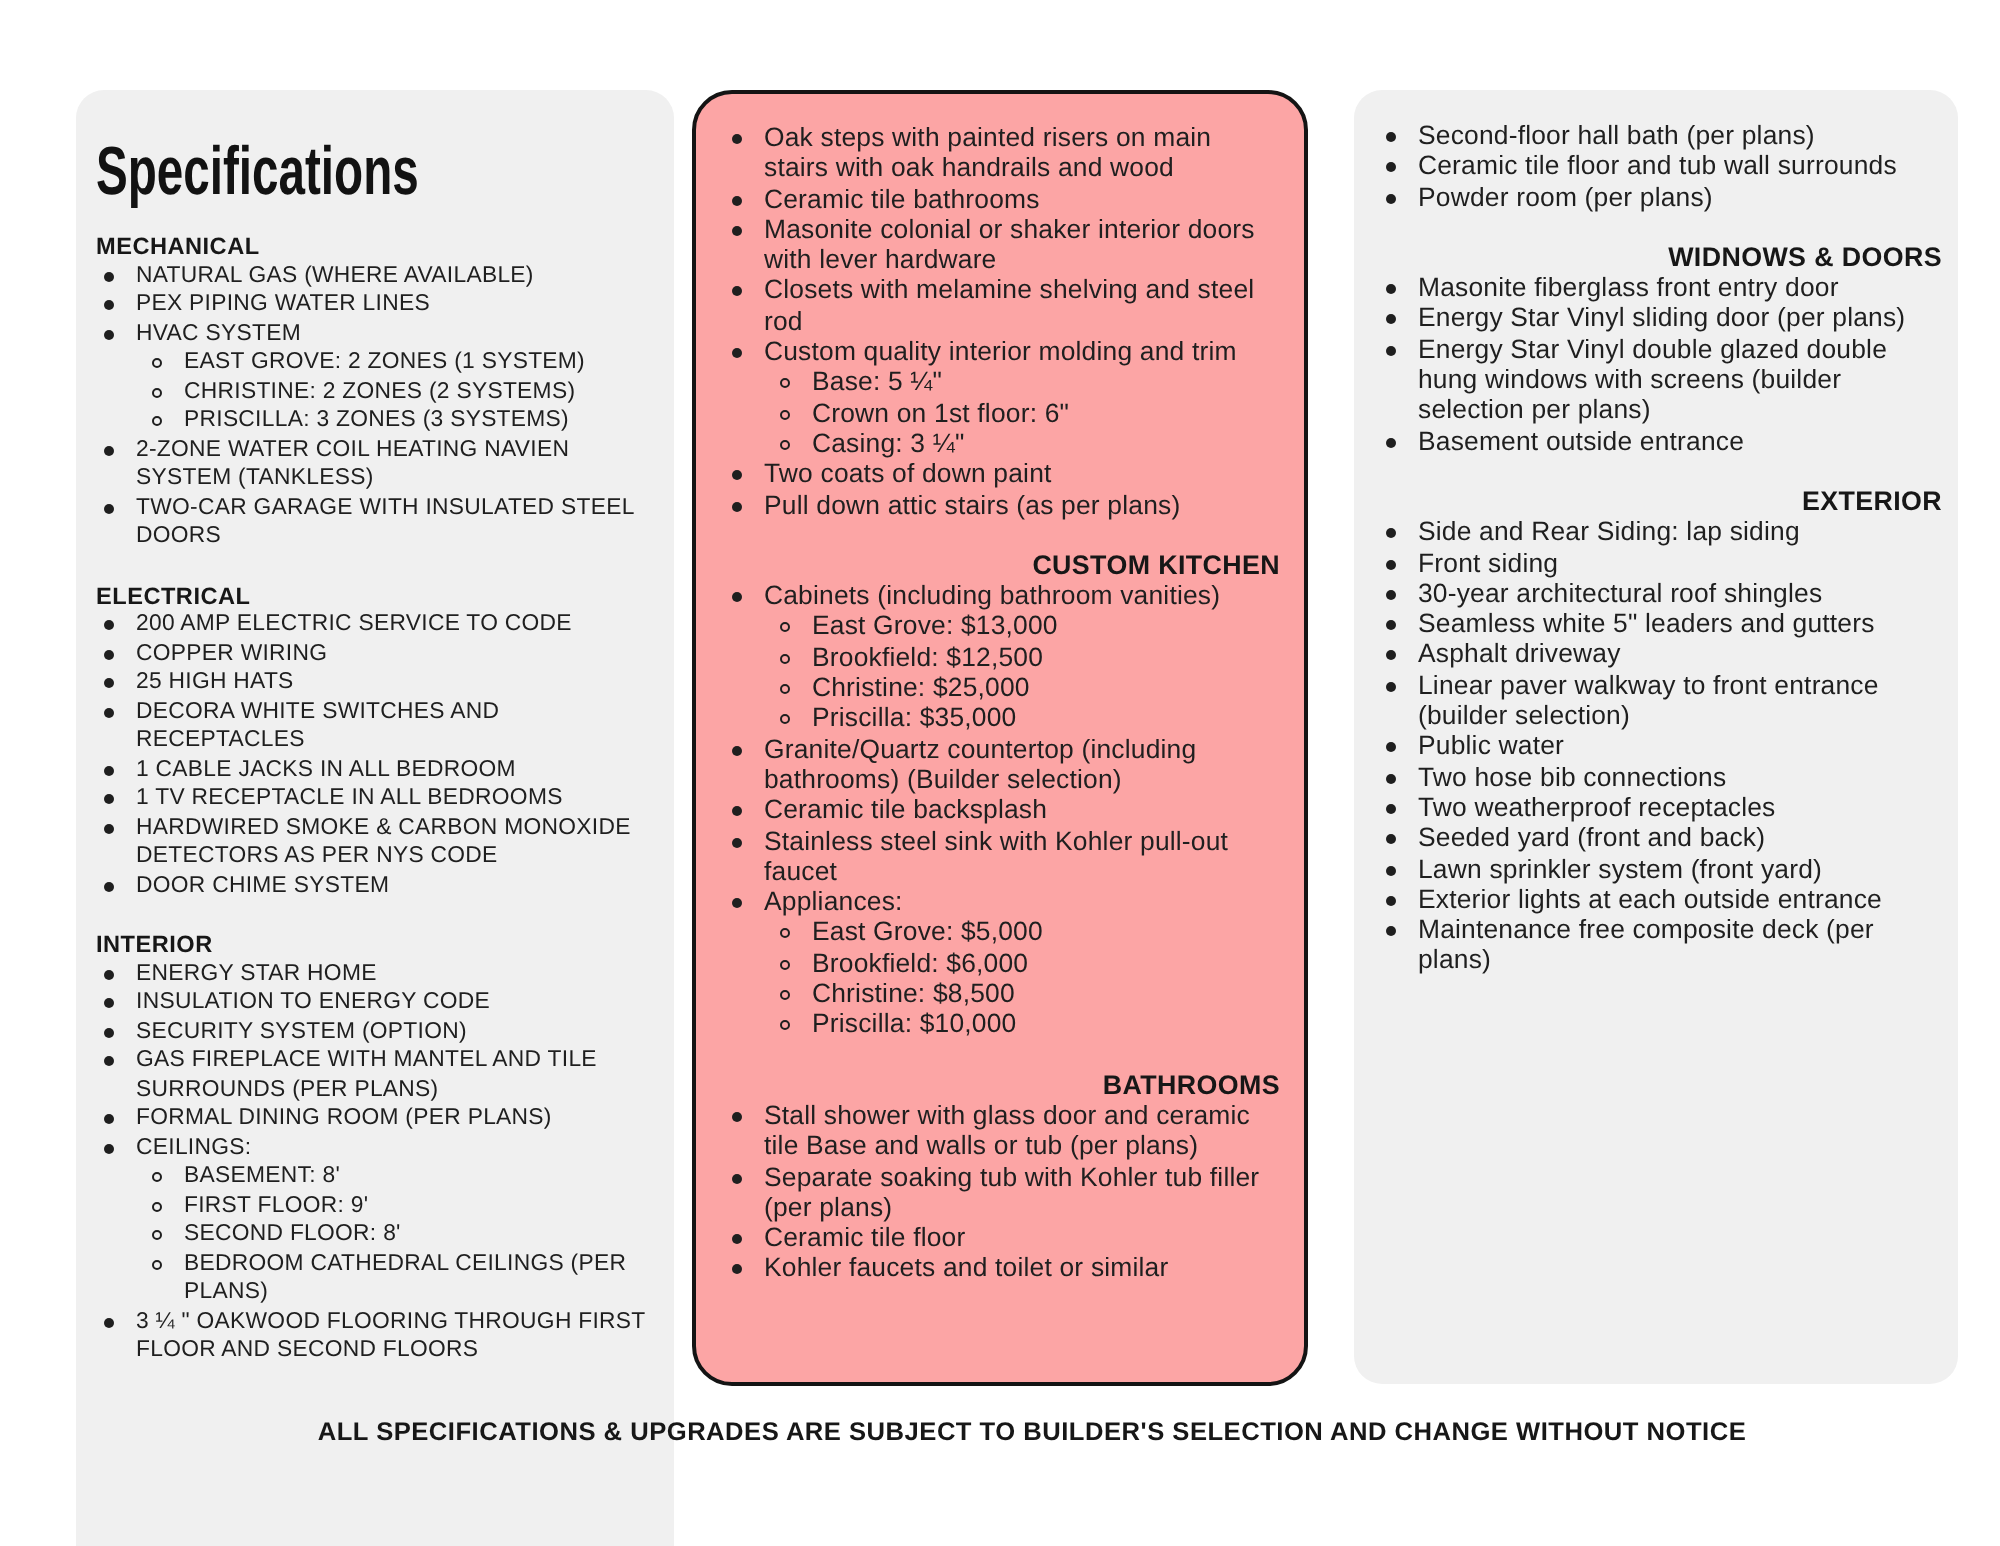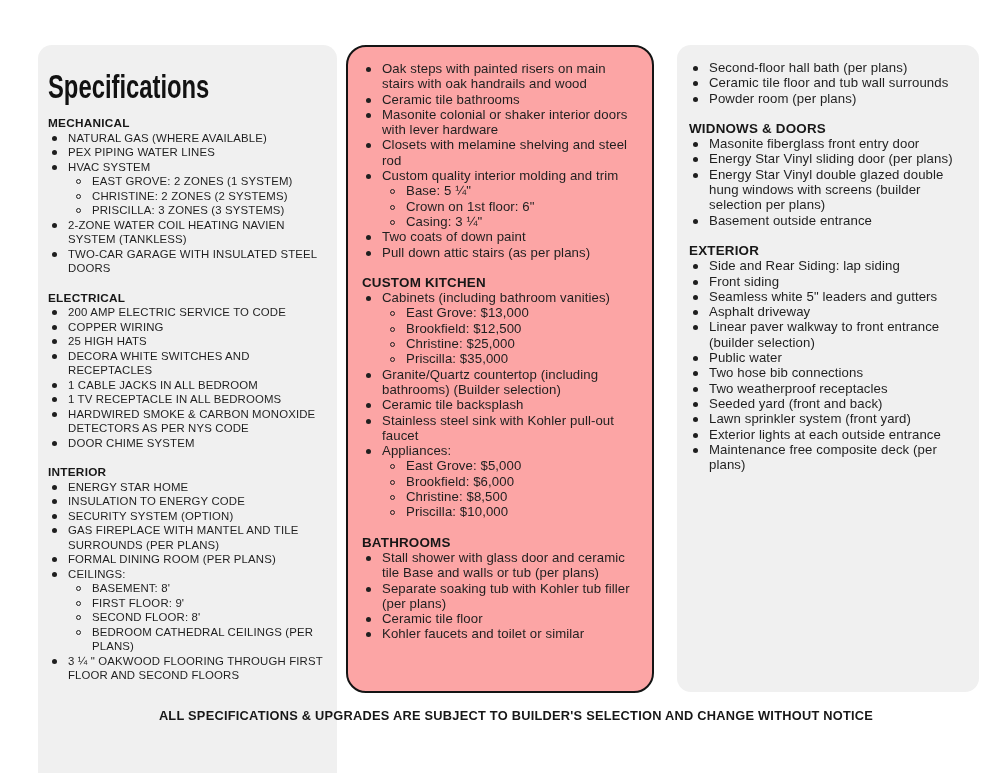--- a/index.html
+++ b/index.html
@@ -38,21 +38,21 @@
 
   .section { margin-top:15px; }
   .section:first-of-type { margin-top:0; }
   #panel-left .section.first-after-title { margin-top:0; }
 
   .section-heading {
     font-weight:700;
     color:#171717;
   }
   .col-narrow .section-heading { font-size:11.8px; line-height:14.5px; letter-spacing:0.25px; }
-  .col-wide   .section-heading { font-size:13.4px; line-height:15.3px; letter-spacing:0.2px; }
+  .col-wide   .section-heading { font-size:13.4px; line-height:15.3px; letter-spacing:0.2px;text-align:right; }
 
   .item { display:flex; align-items:flex-start; }
   .item.sub { margin-left:24px; }
 
   .bullet-wrap { flex:0 0 20px; display:flex; padding-left:4px; }
   .bullet-disc {
     width:5px; height:5px; border-radius:50%;
     background:#1f1f1f; margin-top:5px;
   }
   .col-wide .bullet-disc { margin-top:6px; }
@@ -491,20 +491,26 @@
         <div class="item">
           <span class="bullet-wrap">
             <span class="bullet-disc"></span>
           </span>
           <span class="item-text">Front siding</span>
         </div>
         <div class="item">
           <span class="bullet-wrap">
             <span class="bullet-disc"></span>
           </span>
+          <span class="item-text">30-year architectural roof shingles</span>
+        </div>
+        <div class="item">
+          <span class="bullet-wrap">
+            <span class="bullet-disc"></span>
+          </span>
           <span class="item-text">Seamless white 5" leaders and gutters</span>
         </div>
         <div class="item">
           <span class="bullet-wrap">
             <span class="bullet-disc"></span>
           </span>
           <span class="item-text">Asphalt driveway</span>
         </div>
         <div class="item">
           <span class="bullet-wrap">

